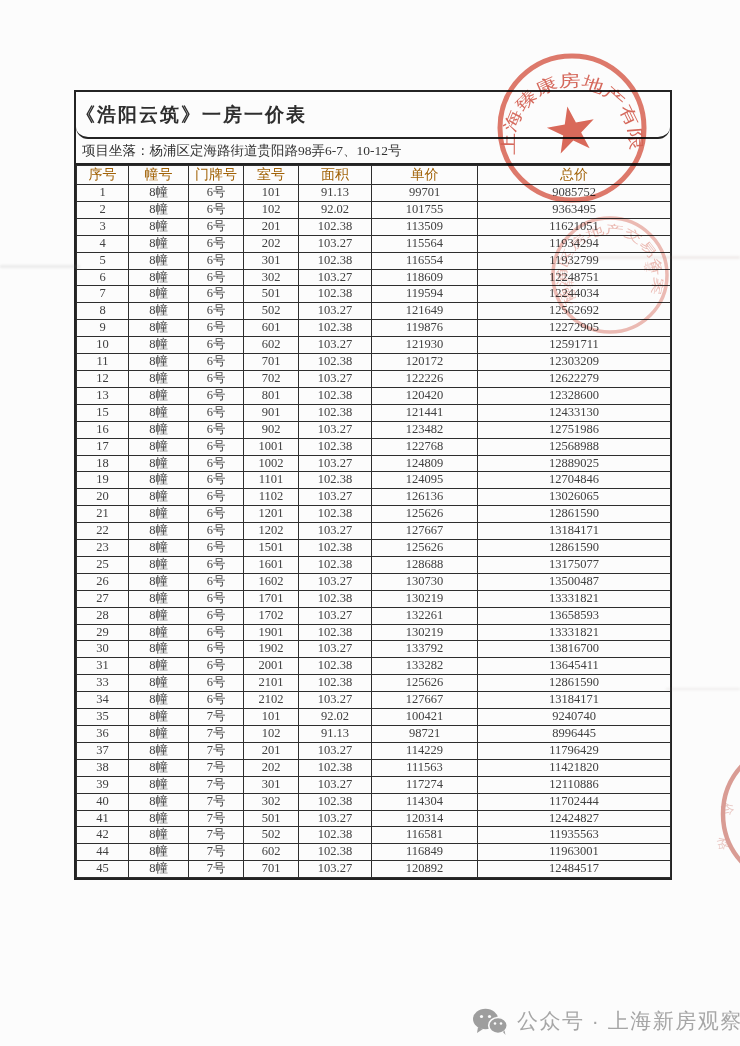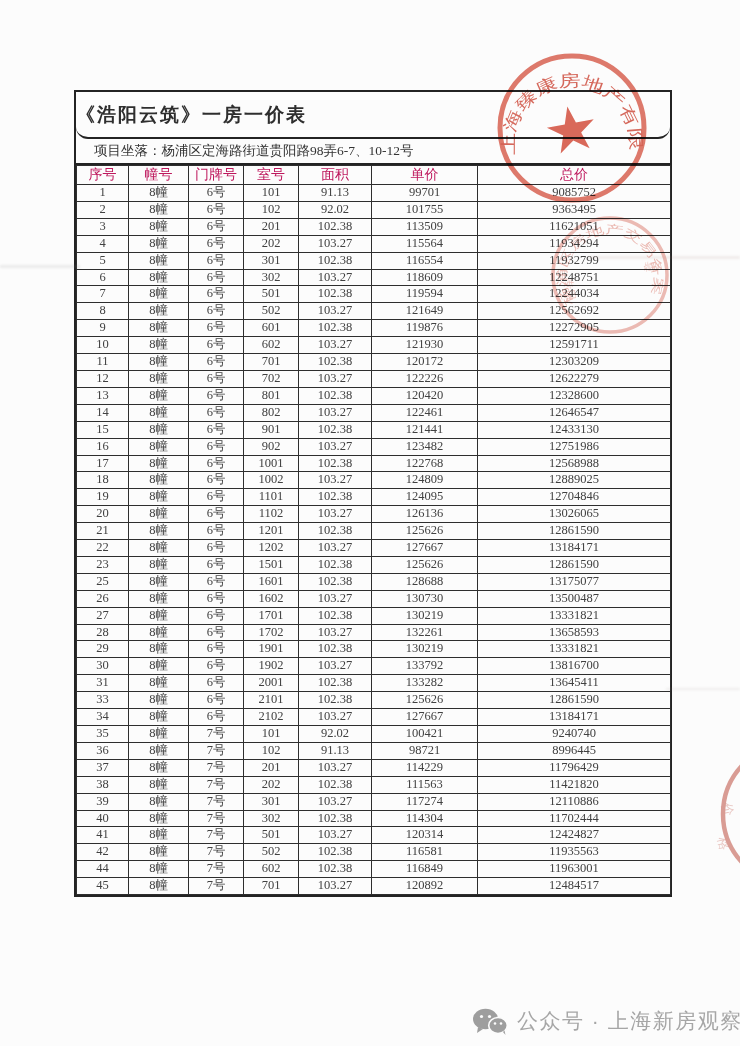--- a/index.html
+++ b/index.html
@@ -16,32 +16,32 @@
     border:2px solid #232323;background:transparent;
     color:#3c3c3c;
   }
   .title-row{
     height:45px;border-bottom:2px solid #232323;
     display:flex;align-items:center;justify-content:flex-start;
     font-size:19px;font-weight:bold;letter-spacing:2px;color:#2e2e2e;border-radius:12px;
   }
   .loc-row{
     height:24px;border-bottom:2px solid #232323;
-    display:flex;align-items:center;font-size:13.5px;padding-left:18px;
+    display:flex;align-items:center;font-size:13.5px;padding-left:6px;
     color:#333;
   }
   table.grid{
     width:100%;border-collapse:collapse;table-layout:fixed;
   }
   table.grid th,table.grid td{
     border:1px solid #2e2e2e;text-align:center;padding:0;
     overflow:hidden;white-space:nowrap;
   }
   table.grid th{
-    height:18px;font-size:14px;font-weight:normal;color:#be185d;
+    height:18px;font-size:14px;font-weight:normal;color:#a16207;
   }
   table.grid td{
     height:15.9px;font-size:12.5px;line-height:15.9px;color:#414141;
   }
   col.c0{width:52px}col.c1{width:60px}col.c2{width:55px}col.c3{width:55px}
   col.c4{width:73px}col.c5{width:106px}col.c6{width:193px}
 
   
   .seal{position:absolute;mix-blend-mode:multiply;pointer-events:none;}
   .seal-company{left:493px;top:49px;width:158px;height:158px;opacity:.85;}
@@ -210,29 +210,20 @@
           <tr>
             <td>13</td>
             <td>8幢</td>
             <td>6号</td>
             <td>801</td>
             <td>102.38</td>
             <td>120420</td>
             <td>12328600</td>
           </tr>
           <tr>
-            <td>14</td>
-            <td>8幢</td>
-            <td>6号</td>
-            <td>802</td>
-            <td>103.27</td>
-            <td>122461</td>
-            <td>12646547</td>
-          </tr>
-          <tr>
             <td>15</td>
             <td>8幢</td>
             <td>6号</td>
             <td>901</td>
             <td>102.38</td>
             <td>121441</td>
             <td>12433130</td>
           </tr>
           <tr>
             <td>16</td>

